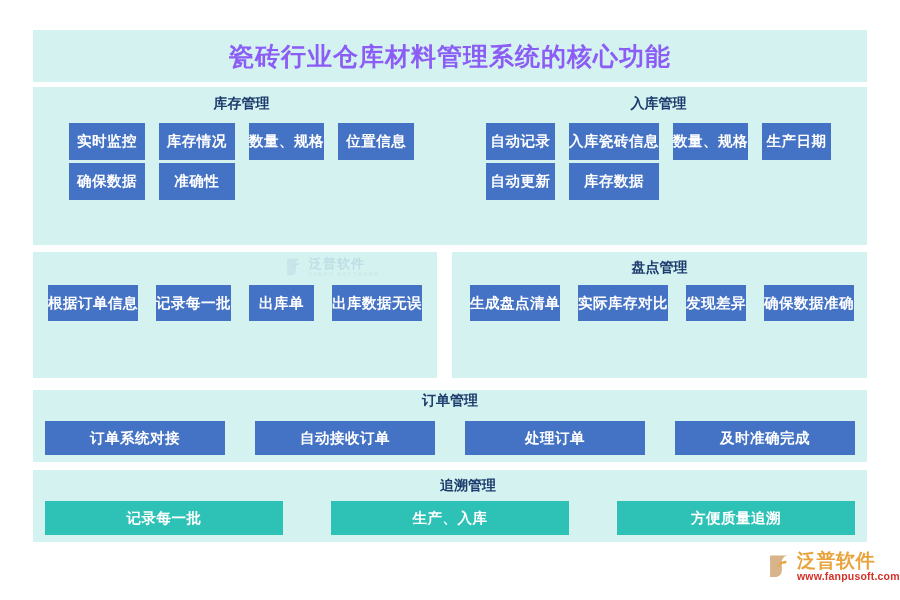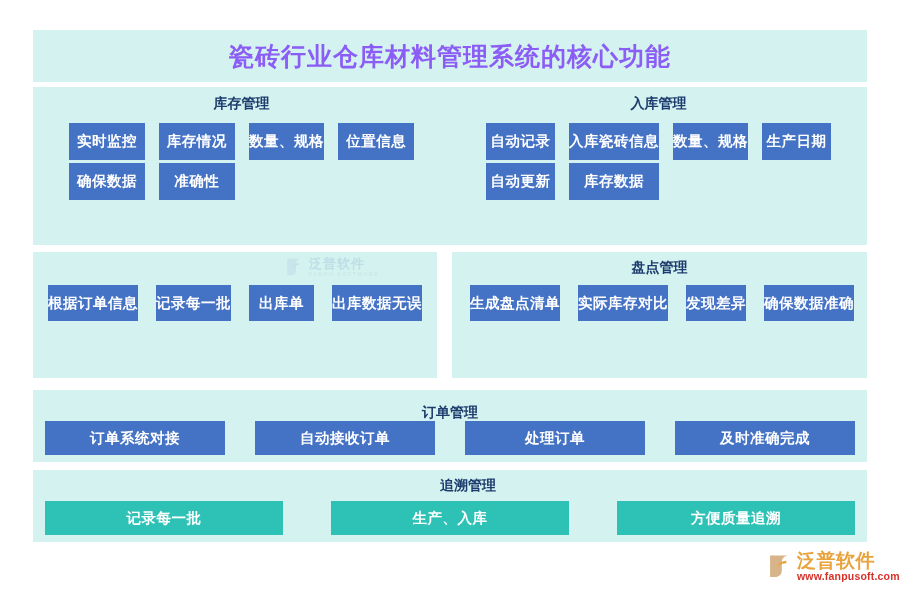--- a/index.html
+++ b/index.html
@@ -129,21 +129,21 @@
   }
   #row2b .grid { left: 18px; right: 18px; }
 
   
   #row3 {
     left: 33px;
     top: 390px;
     width: 834px;
     height: 72px;
   }
-  #row3 .panel-title { margin-top: 14px; }
+  #row3 .panel-title { margin-top: 2px; }
   #row3 .grid {
     position: absolute;
     top: 31px;
     left: 12px;
     right: 12px;
     display: grid;
     grid-template-columns: repeat(4, 1fr);
     column-gap: 30px;
     grid-template-rows: 34px;
   }

